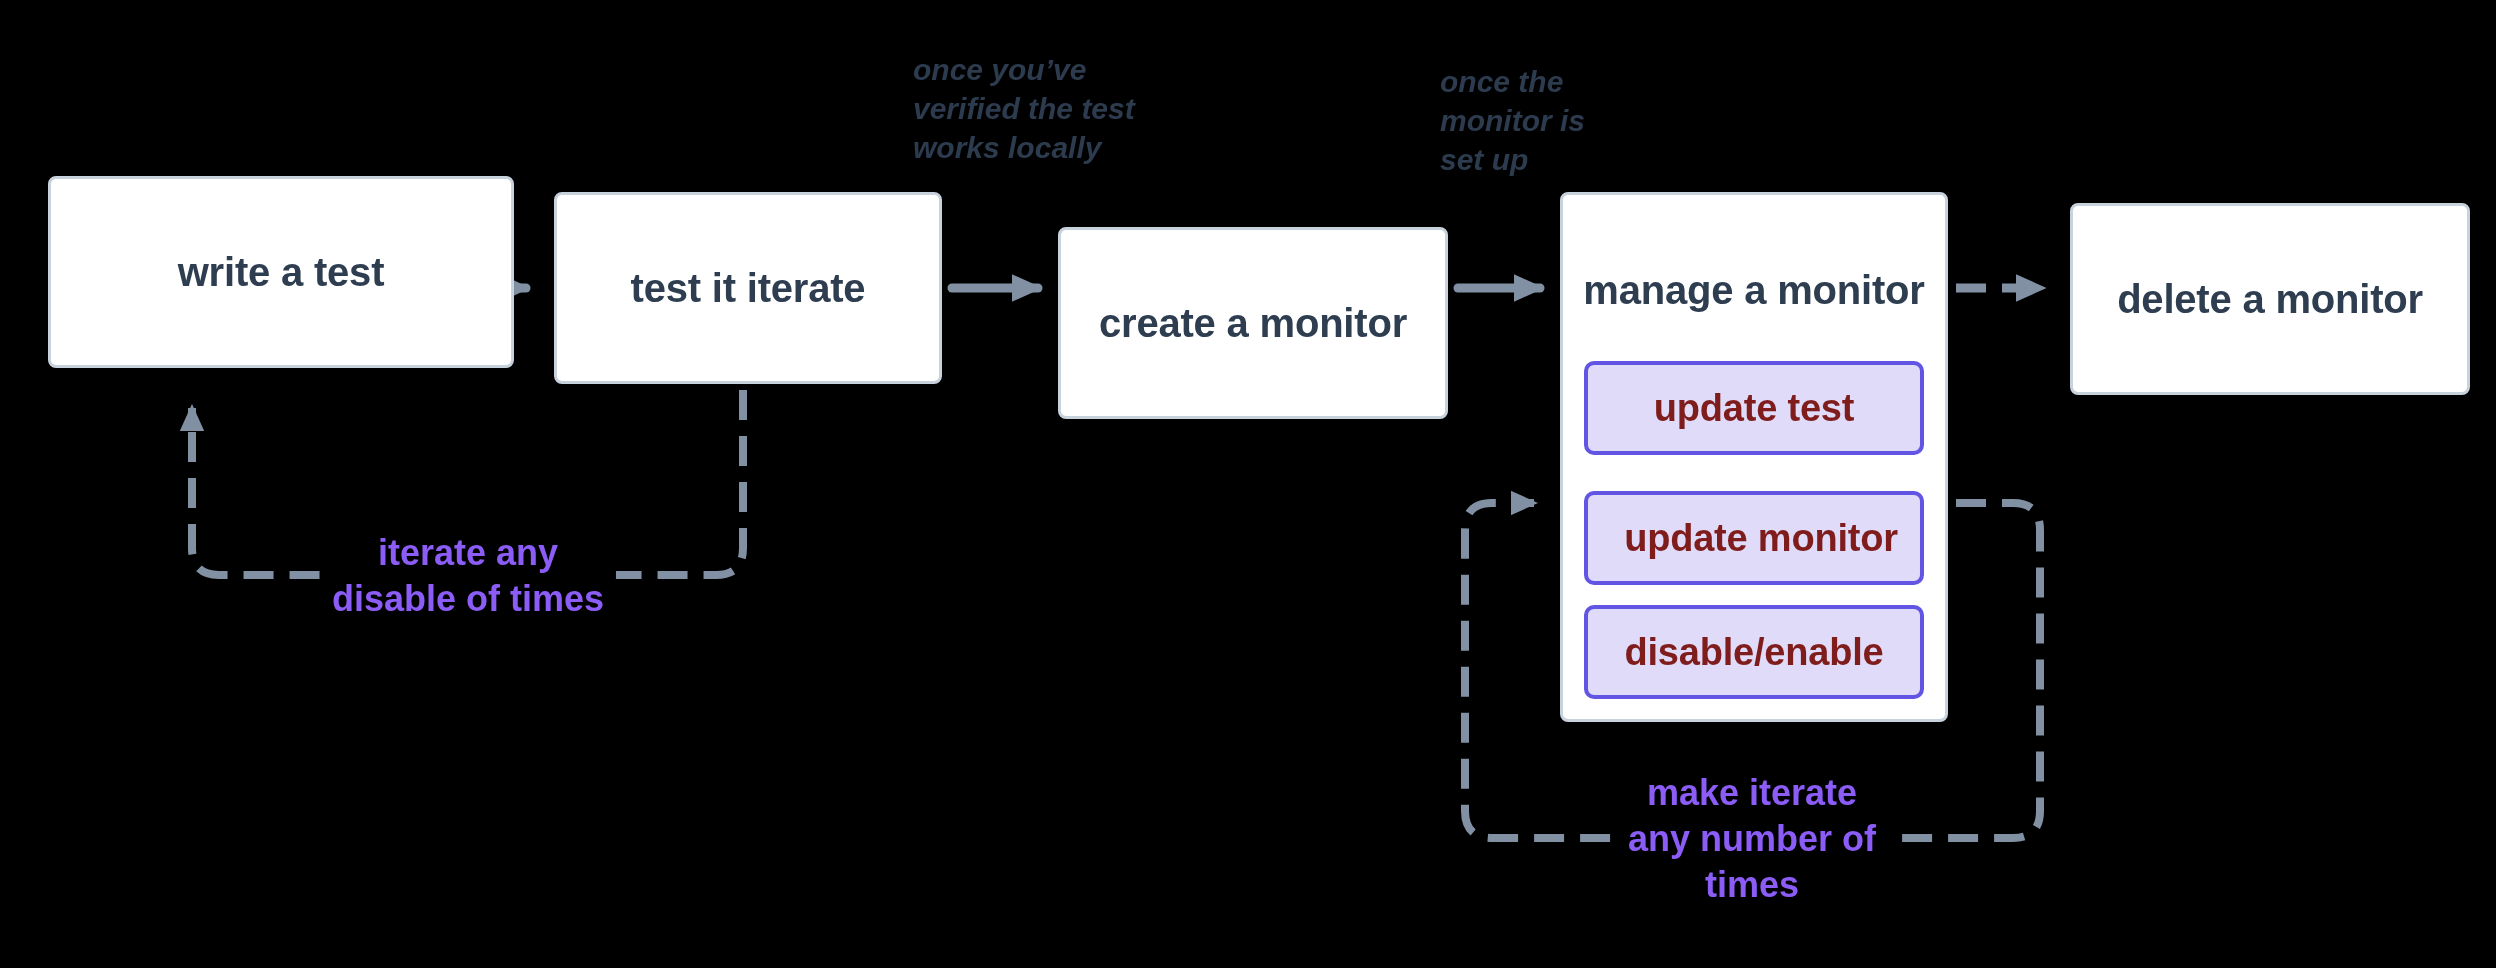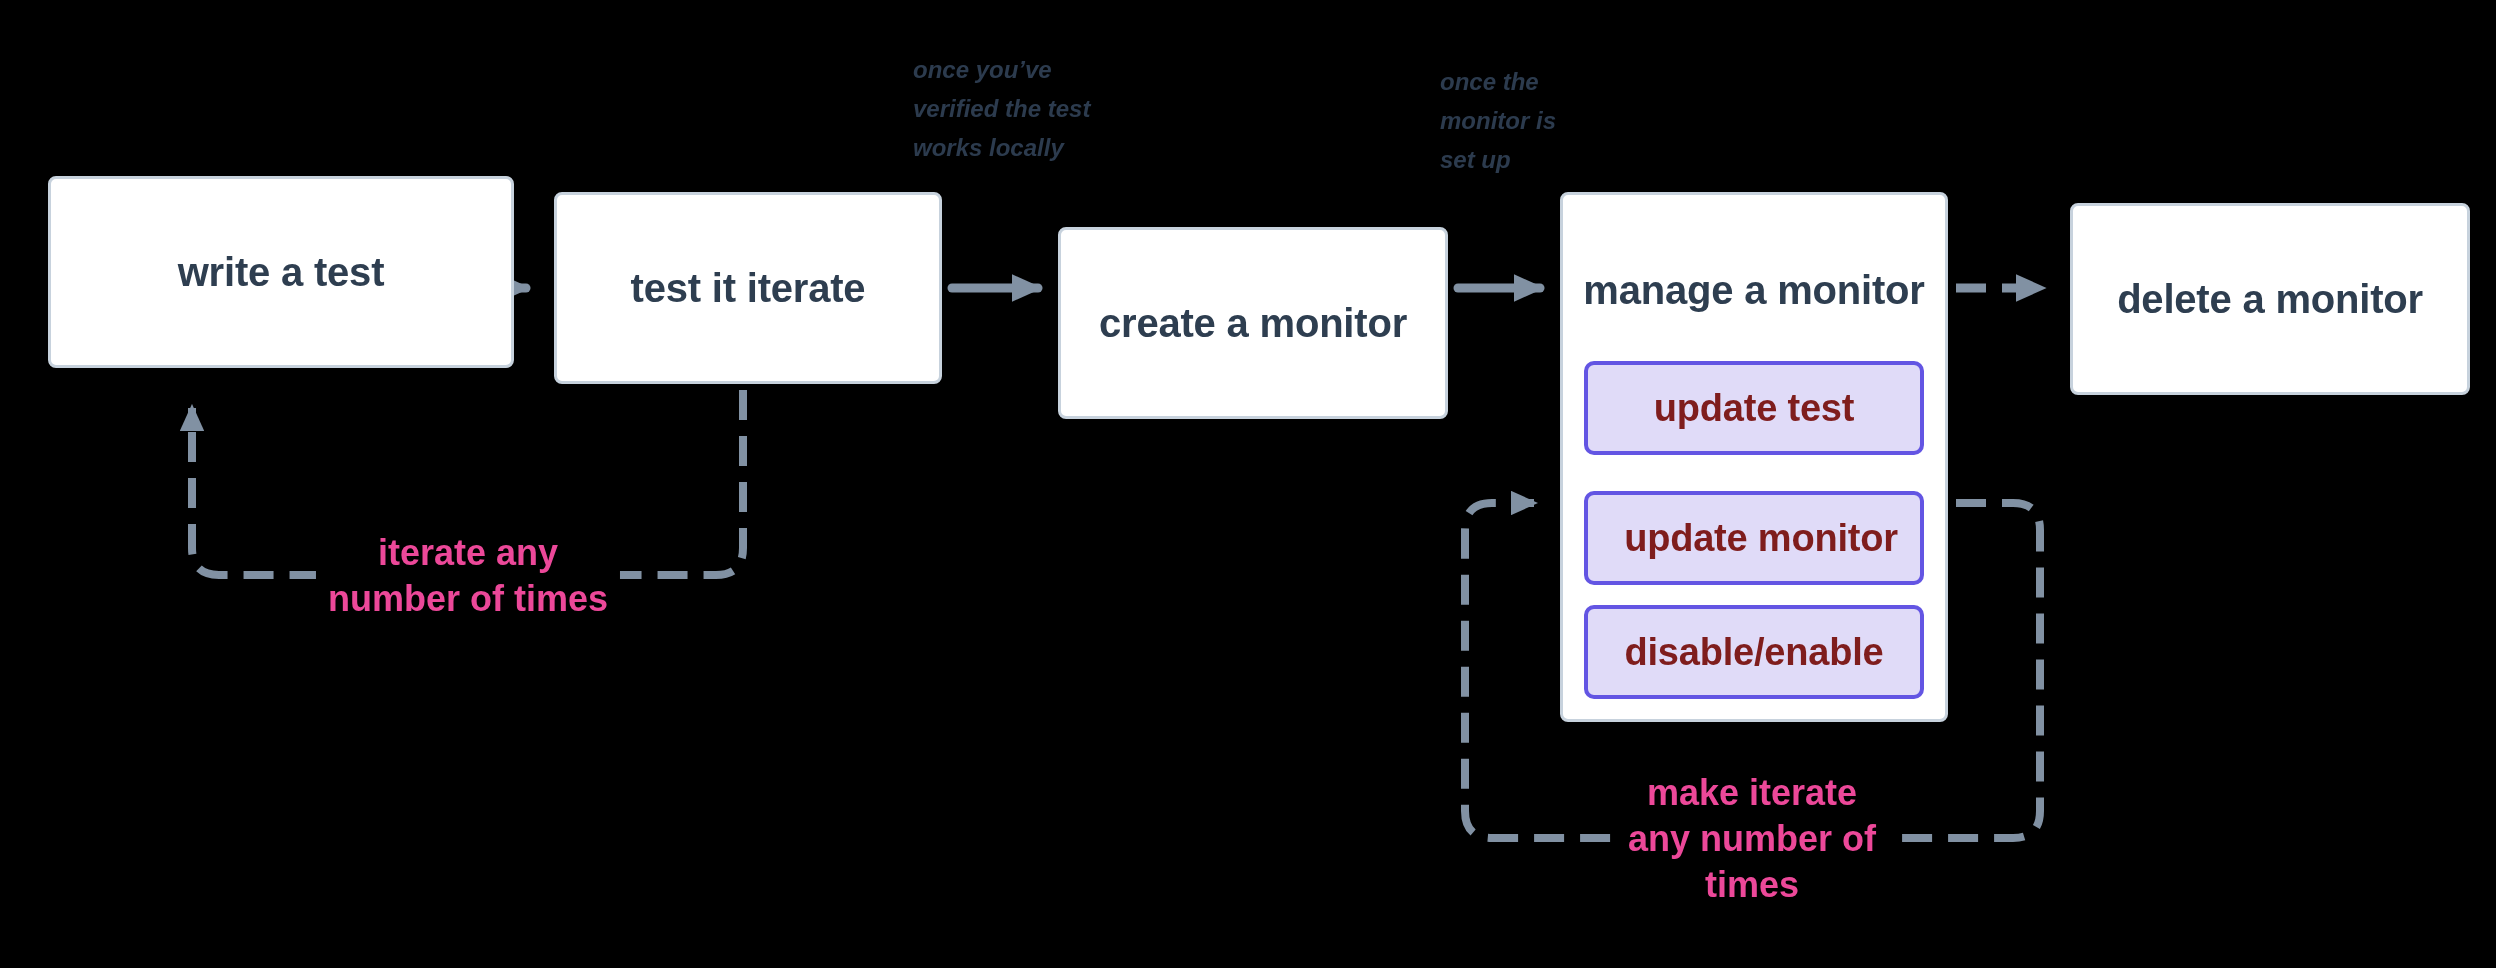--- a/index.html
+++ b/index.html
@@ -20,27 +20,27 @@
     display:flex;align-items:center;justify-content:center;
   }
   .sub-button{
     position:absolute;left:21px;width:340px;height:94px;box-sizing:border-box;
     background:#e0dbf8;border:4px solid #6355e3;border-radius:10px;
     display:flex;align-items:center;justify-content:center;
     color:#7f1d1d;font-size:38px;font-weight:600;
   }
   .annotation{
     position:absolute;z-index:3;
-    color:#2c3b4e;font-size:24px;line-height:39px;
+    color:#2c3b4e;font-size:30px;line-height:39px;
     font-style:italic;font-weight:600;white-space:nowrap;
   }
   .loop-label{
     position:absolute;z-index:3;transform:translateX(-50%);
     background:#000000;padding:2px 12px;text-align:center;
-    color:#ec4899;font-size:36px;line-height:46px;font-weight:700;white-space:nowrap;
+    color:#8b5cf6;font-size:36px;line-height:46px;font-weight:700;white-space:nowrap;
   }
 </style>
 </head>
 <body>
 
 <div id="canvas">
 
   <svg id="flow-svg" width="2496" height="968" viewBox="0 0 2496 968">
     <defs>
       <marker id="ah" viewBox="0 0 10 9" refX="8.5" refY="4.5" markerWidth="3.4" markerHeight="3.1" orient="auto" markerUnits="strokeWidth">
@@ -97,21 +97,21 @@
   </div>
 
   <div class="annotation" style="left:1440px;top:62px;">
     <div>once the</div>
     <div>monitor is</div>
     <div>set up</div>
   </div>
 
   <div class="loop-label" style="left:468px;top:528px;">
     <div>iterate any</div>
-    <div>number of times</div>
+    <div>disable of times</div>
   </div>
 
   <div class="loop-label" style="left:1752px;top:768px;">
     <div>make iterate</div>
     <div>any number of</div>
     <div>times</div>
   </div>
 
 </div>
 

